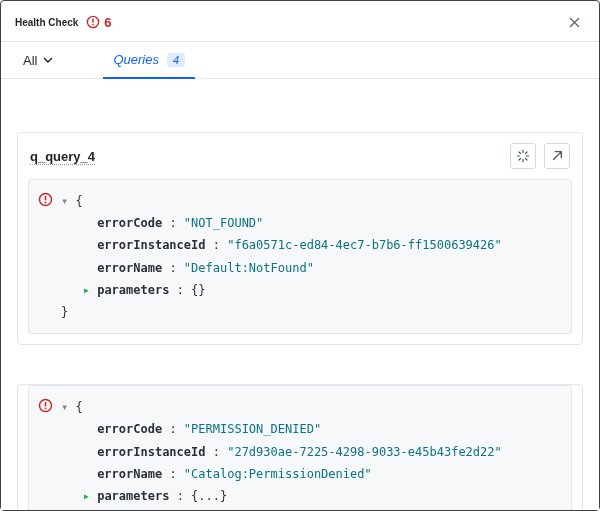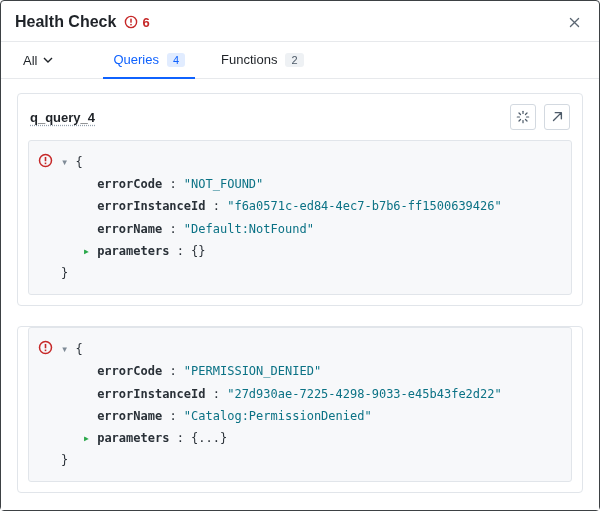--- a/index.html
+++ b/index.html
@@ -6,39 +6,39 @@
   html, body { width: 600px; height: 511px; overflow: hidden; font-family: -apple-system, "Segoe UI", Helvetica, Arial, sans-serif; }
   .panel {
     width: 600px; height: 511px; background: #fff;
     border: 1px solid #3d4144; border-radius: 4px;
     display: flex; flex-direction: column; position: relative;
   }
   .hdr {
     display: flex; align-items: center; padding: 10px 14px 8px 14px;
     border-bottom: 1px solid #e7e9ec;
   }
-  .hdr-title { font-size: 16px; font-weight: 700; color: #1f2328; margin-right: 8px; }
+  .hdr-title { font-size: 10px; font-weight: 700; color: #1f2328; margin-right: 8px; }
   .hdr-count { display: inline-flex; align-items: center; gap: 4px; color: #c62828; font-weight: 700; font-size: 13px; }
   .hdr-count svg { width: 14px; height: 14px; }
   .hdr-close { margin-left: auto; width: 22px; height: 22px; display:flex; align-items:center; justify-content:center;
     color: #5b6672; cursor: pointer; border-radius: 3px; }
 
   .tabs { display:flex; align-items:center; gap: 16px; padding: 0 14px; border-bottom: 1px solid #e7e9ec; }
   .tab-all { font-size: 13px; color:#1f2328; padding: 10px 8px; display:flex; align-items:center; gap:6px; cursor:pointer;}
   .tab { font-size: 13px; color:#1f2328; padding: 10px 10px; display:flex; align-items:center; gap:8px; cursor:pointer; border-bottom: 2px solid transparent; margin-bottom:-1px;}
-  .tab.active { color:#0f62fe; border-bottom-color:#0f62fe; }
+  .tab.active { color:#0f62fe; border-bottom-color:#0f62fe;font-style:italic; }
   .badge { font-size: 11px; background:#eef1f4; color:#4d5a68; border-radius: 3px; padding: 1px 6px; }
   .tab.active .badge { background:#e1ecff; color:#0f62fe; }
 
   .body { flex:1; overflow-y: auto; padding: 14px 16px; background:#fff; position:relative;}
   .body::-webkit-scrollbar { width: 10px; }
   .body::-webkit-scrollbar-thumb { background:#c7ced6; border-radius:6px; }
   .body::-webkit-scrollbar-track { background: transparent; }
 
-  .card { border:1px solid #e1e5ea; border-radius:4px; margin-bottom: 20px; overflow:hidden;}
+  .card { border:1px solid #e1e5ea; border-radius:4px; margin-bottom: 20px; overflow:hidden;margin-top:39px;}
   .card-hd { display:flex; align-items:center; padding: 10px 12px; }
   .card-title { font-size: 13px; font-weight:700; color:#1f2328; text-decoration: underline dotted #94a0ad; text-underline-offset: 3px;}
   .card-actions { margin-left:auto; display:flex; align-items:center; gap:8px;}
   .ibtn { width:26px; height:26px; border:1px solid #d3d9e0; border-radius:3px; background:#fff; display:flex; align-items:center; justify-content:center; color:#4d5a68; cursor:pointer;}
   .ibtn svg { width:14px; height:14px; }
 
   .code { margin: 0 10px 10px 10px; border:1px solid #e1e5ea; background:#f7f8fa; border-radius:3px; padding: 10px 10px 10px 8px; display:flex; gap:8px; align-items:flex-start;}
   .gutter { width:16px; display:flex; justify-content:center; padding-top:2px;}
   .gutter svg { width:15px; height:15px; }
   .tree { font-family: ui-monospace, "SFMono-Regular", Menlo, Consolas, monospace; font-size: 12px; line-height: 1.85; color:#2a3138; white-space: pre; }
@@ -74,24 +74,20 @@
     <div class="tab-all">
       <span>All</span>
       <svg width="10" height="10" viewBox="0 0 10 10">
         <path d="M1 3 L5 7 L9 3" fill="none" stroke="#1f2328" stroke-width="1.4"></path>
       </svg>
     </div>
     <div style="width:10px"></div>
     <div class="tab active">
       <span>Queries</span>
       <span class="badge">4</span>
-    </div>
-    <div class="tab">
-      <span>Functions</span>
-      <span class="badge">2</span>
     </div>
   </div>
 
   <div class="body">
 
     <div class="card">
       <div class="card-hd">
         <span class="card-title">q_query_4</span>
         <div class="card-actions">
           <div class="ibtn">

